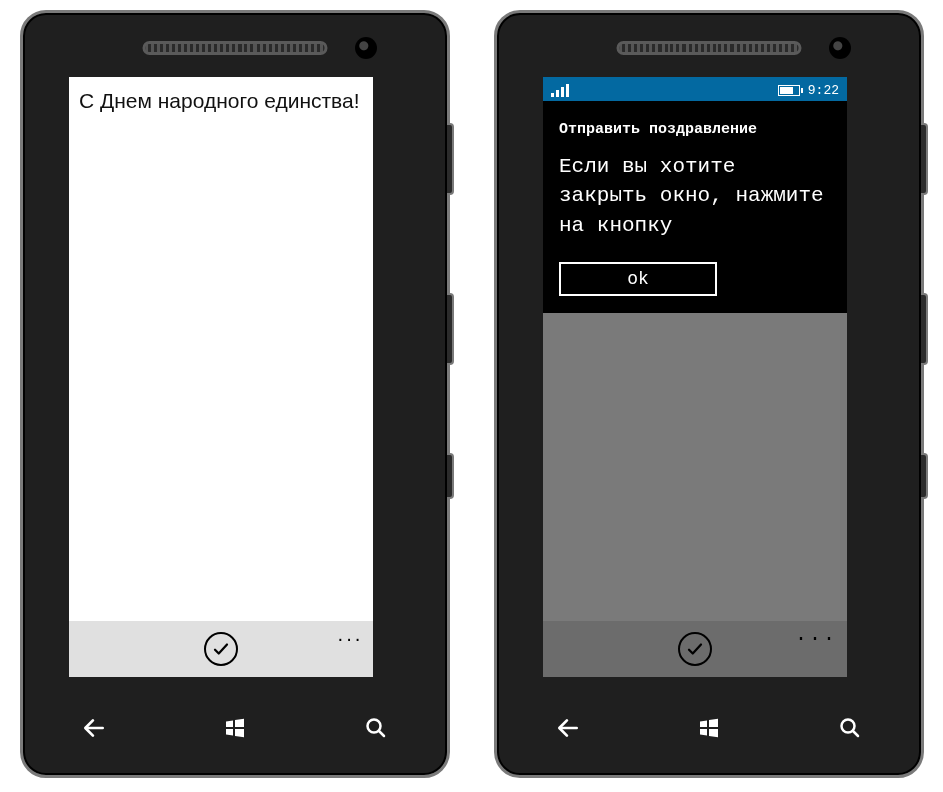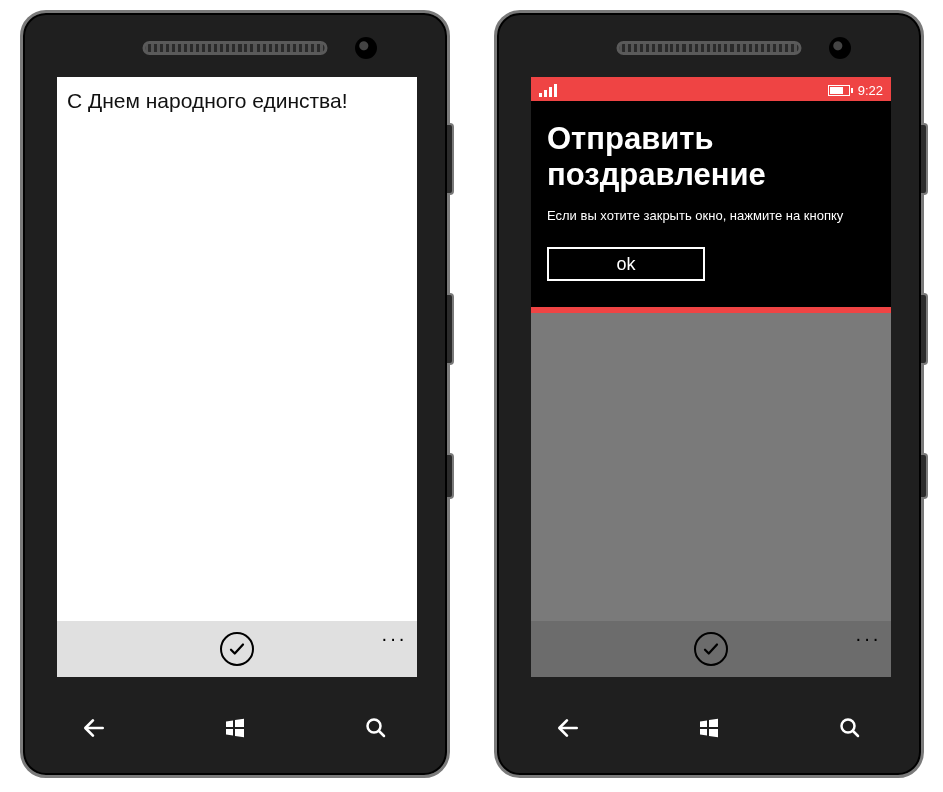--- a/index.html
+++ b/index.html
@@ -43,26 +43,26 @@
   }
   .camera {
     position: absolute;
     top: 24px; right: 70px;
     width: 22px; height: 22px;
     background: radial-gradient(circle at 40% 40%, #444 0 4px, #000 5px 11px);
     border-radius: 50%;
   }
   .screen {
     position: absolute;
-    top: 64px; left: 34px;
-    width: 360px; height: 600px;
+    top: 64px; left: 46px;
+    width: 304px; height: 600px;
     background: #fff;
     overflow: hidden;
   }
-  .screen-right { background: #ef4444; }
+  .screen-right { background: #0369a1; font-family: Liberation Mono, monospace; }
   .nav-buttons {
     position: absolute;
     bottom: 22px; left: 0; right: 0;
     height: 50px;
     display: flex;
     justify-content: space-around;
     align-items: center;
     color: #fff;
   }
   .nav-btn { width: 28px; height: 28px; display:flex; align-items:center; justify-content:center; }
@@ -125,26 +125,26 @@
     width:2px; height:5px; background:#fff;
   }
   .battery-fill { position:absolute; left:1px; top:1px; bottom:1px; width:65%; background:#fff; }
   
   .dialog {
     background: #000;
     color: #fff;
     padding: 20px 16px 26px 16px;
   }
   .dialog-title {
-    font-size: 31px;
+    font-size: 15px;
     font-weight: 600;
     margin-bottom: 14px;
   }
   .dialog-msg {
-    font-size: 13px;
+    font-size: 21px;
     line-height: 1.4;
     margin-bottom: 22px;
     max-width: 300px;
   }
   .dialog-btn {
     border: 2px solid #fff;
     color: #fff;
     background: transparent;
     width: 158px;
     height: 34px;

